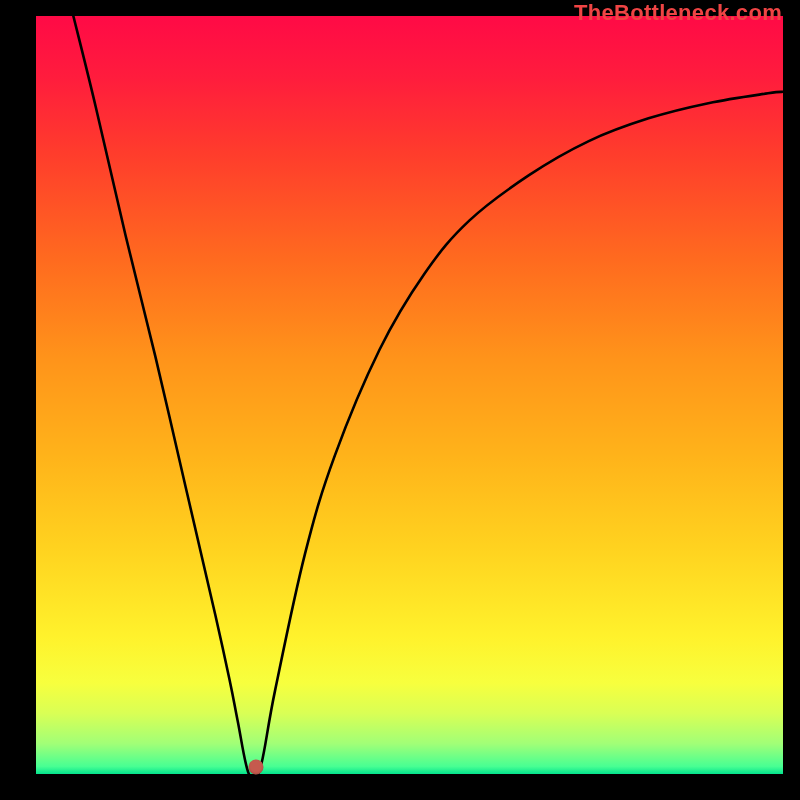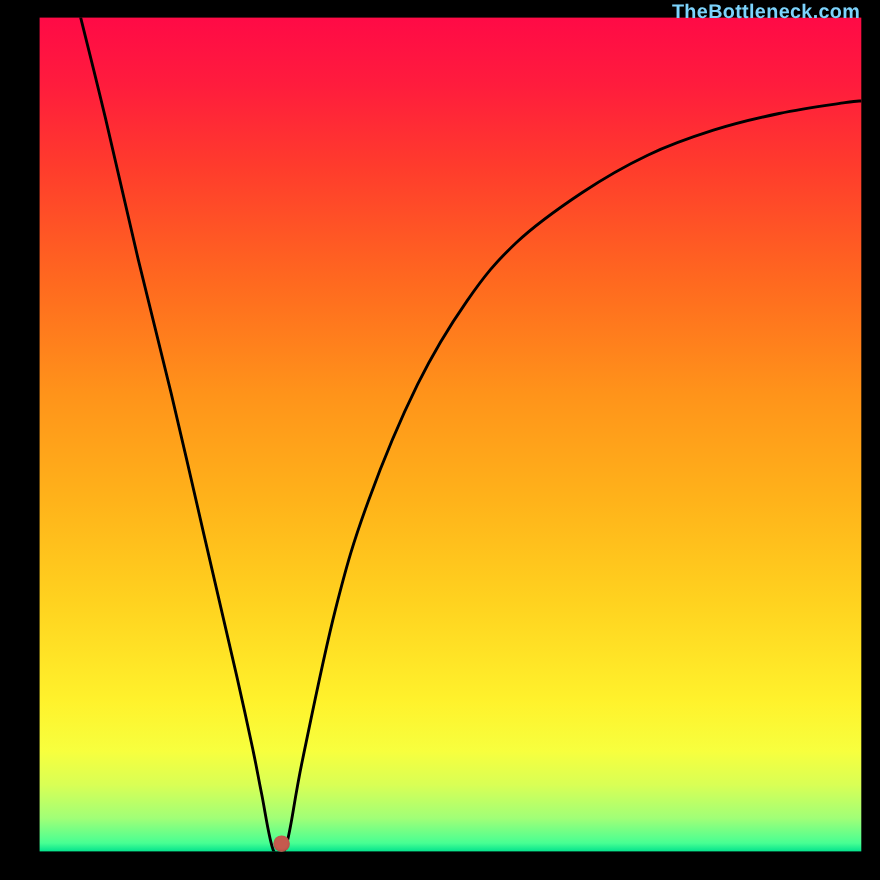--- a/index.html
+++ b/index.html
@@ -35,23 +35,23 @@
       #d9ff55 92%,
       #a1ff77 96%,
       #48ff93 99%,
       #04e38d 100%);
   }
   .watermark {
     position: absolute;
     top: 0px;
     right: 18px;
     font-family: Arial, Helvetica, sans-serif;
-    font-size: 18px;
+    font-size: 22px;
     font-weight: 600;
-    color: #7dd3fc;
+    color: #ef4444;
     letter-spacing: 0.3px;
   }
   svg.curve {
     position: absolute;
     left: 0;
     top: 0;
     width: 747px;
     height: 758px;
   }
   .marker {

